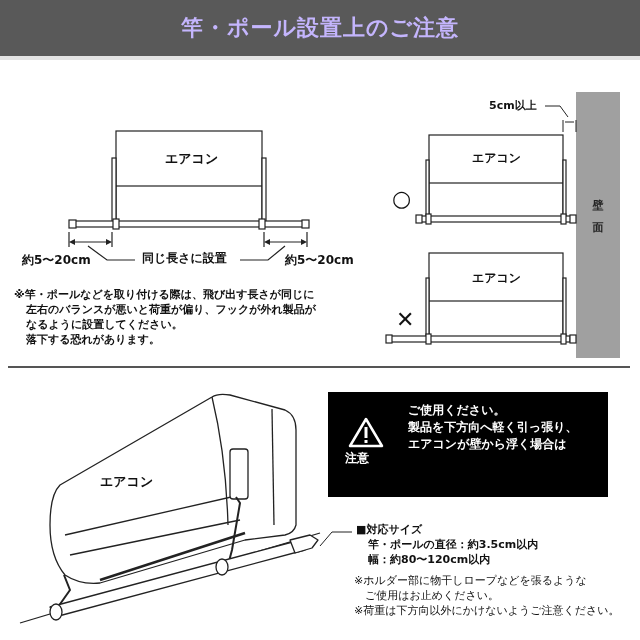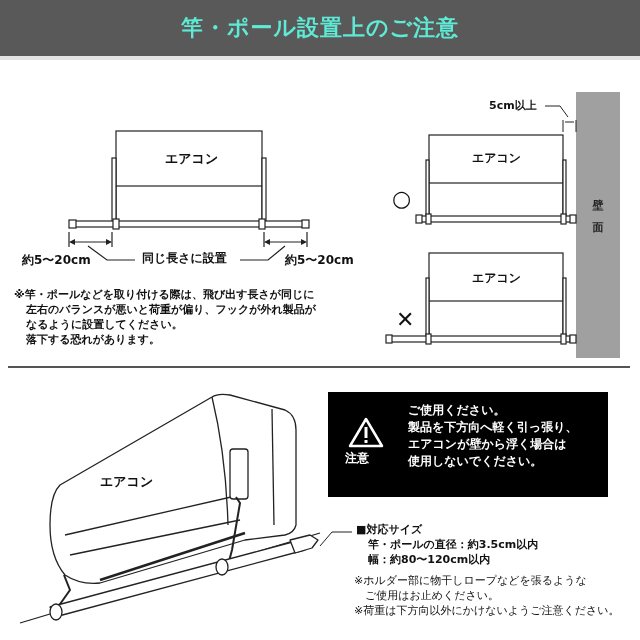--- a/index.html
+++ b/index.html
@@ -1,20 +1,20 @@
 <!DOCTYPE html>
 <html><head>
 <meta charset="utf-8">
 <style>
   html, body { margin:0; padding:0; }
   body { width:640px; height:640px; background:#ffffff; position:relative; overflow:hidden;
          font-family:"DejaVu Sans", sans-serif; color:#111; }
   .header { position:absolute; left:0; top:0; width:640px; height:56px; background:#595959;
             display:flex; align-items:center; justify-content:center; }
-  .header-title { color:#5eead4; font-size:22px; font-weight:bold; letter-spacing:1px; }
+  .header-title { color:#c4b5fd; font-size:22px; font-weight:bold; letter-spacing:1px; }
   .header-shadow { position:absolute; left:0; top:56px; width:640px; height:4px; background:#e3e3e3; }
   .abs { position:absolute; }
   .lbl { position:absolute; font-weight:bold; white-space:nowrap; }
   .note { position:absolute; font-size:11px; line-height:15px; white-space:nowrap; font-weight:bold; }
   .divider { position:absolute; left:8px; top:366px; width:622px; height:2px; background:#555; }
   .wall { position:absolute; left:576px; top:92px; width:44px; height:266px; background:#a0a0a0; }
   .wall-text { position:absolute; left:591px; top:195px; width:14px; font-size:11px; font-weight:bold;
                line-height:22px; text-align:center; color:#222; }
   .caution { position:absolute; left:328px; top:392px; width:280px; height:105px; background:#000; color:#fff; }
   .caution-label { position:absolute; left:17px; top:58px; font-size:12px; font-weight:bold; }
@@ -144,21 +144,20 @@
   <svg class="caution-icon" width="36" height="32">
     <path d="M18,3 L34,30 L2,30 Z" fill="none" stroke="#fff" stroke-width="2.5" stroke-linejoin="round"></path>
     <rect x="16.5" y="11" width="3" height="11" fill="#fff"></rect>
     <rect x="16.5" y="24" width="3" height="3" fill="#fff"></rect>
   </svg>
   <span class="caution-label">注意</span>
   <div class="caution-lines">
     <div>ご使用ください。</div>
     <div>製品を下方向へ軽く引っ張り、</div>
     <div>エアコンが壁から浮く場合は</div>
-    <div>使用しないでください。</div>
   </div>
 </div>
 
 <svg class="abs" style="left:318px;top:528px" width="40" height="20">
   <polyline points="2,18 14,4 34,4" fill="none" stroke="#222" stroke-width="1"></polyline>
 </svg>
 <div class="spec">
   <div>■対応サイズ</div>
   <div class="indent">竿・ポールの直径：約3.5cm以内</div>
   <div class="indent">幅：約80〜120cm以内</div>

